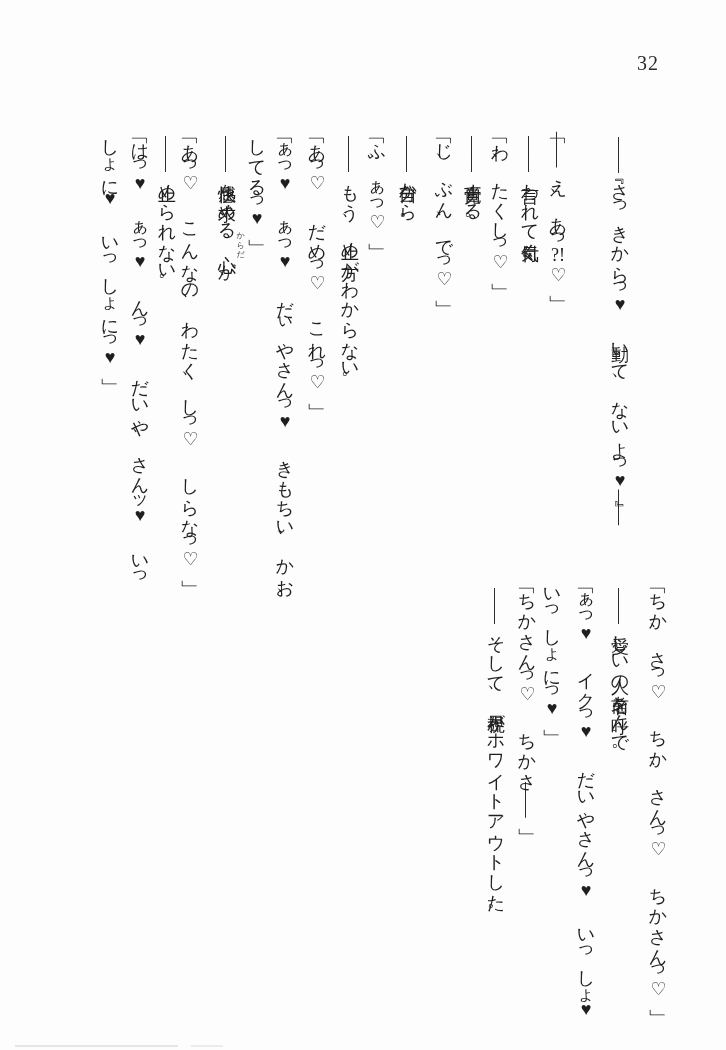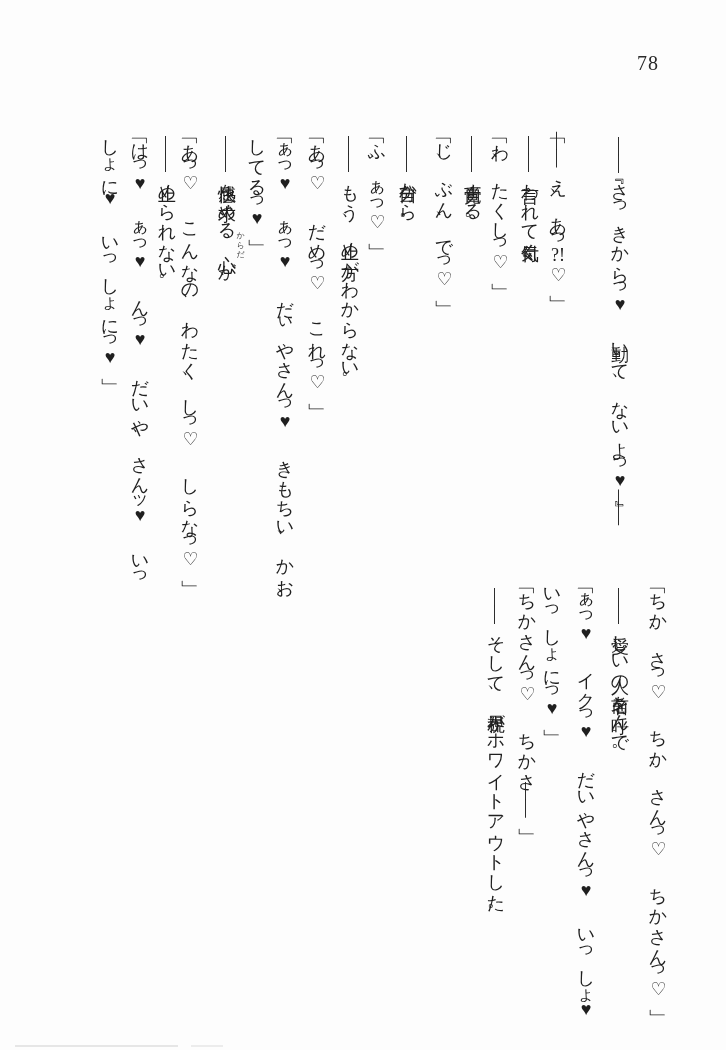--- a/index.html
+++ b/index.html
@@ -44,21 +44,21 @@
     background: #e6e6e6;
   }
   .scan-line.l1 { left: 15px;  top: 1045px; width: 163px; }
   .scan-line.l2 { left: 191px; top: 1045px; width: 32px; background: #ececec; }
 </style>
 </head>
 <body>
 
 <div class="page" style="color: rgb(31, 31, 31); background: rgb(253, 253, 253);">
 
-  <div class="page-num">78</div>
+  <div class="page-num">32</div>
 
   <div class="vcol" style="right:93px;  top:137px;">――『さっきからっ♥　動いて、ないよっ♥』――</div>
 
   <div class="vcol" style="right:155px; top:132px;"><span>「――え、あっ</span><span class="tcy">?!</span><span>♡」</span></div>
 
   <div class="vcol" style="right:183px; top:136px;">――言われて気付く。</div>
   <div class="vcol" style="right:213px; top:132px;">「わ、たくしっ♡」</div>
   <div class="vcol" style="right:240px; top:136px;">――自覚する。</div>
   <div class="vcol" style="right:269px; top:132px;">「じ、ぶん、でっ♡」</div>
   <div class="vcol" style="right:305px; top:136px;">――自分から。</div>

